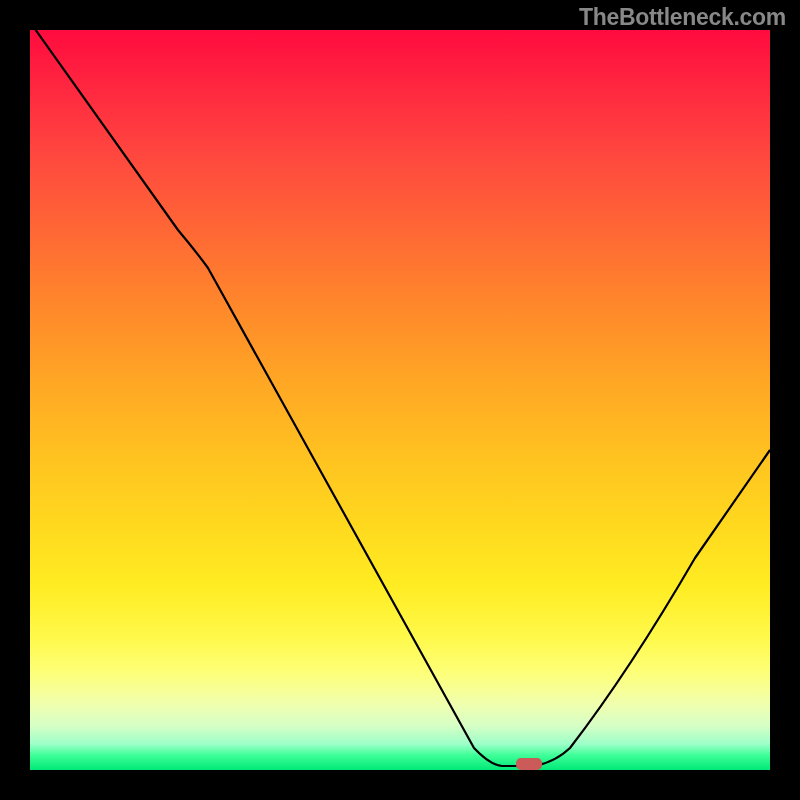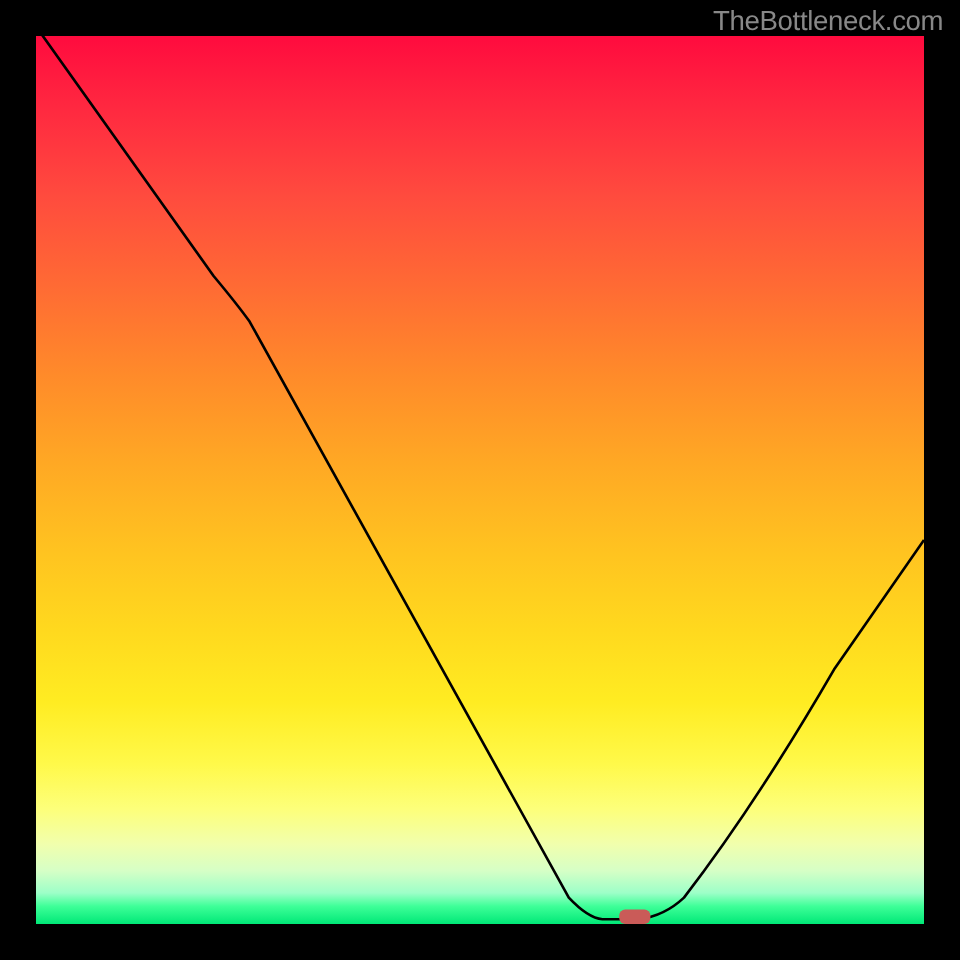--- a/index.html
+++ b/index.html
@@ -9,21 +9,21 @@
     background: #000;
     font-family: Arial, sans-serif;
     position: relative;
     overflow: hidden;
   }
   .watermark {
     position: absolute;
     top: 4px;
     right: 14px;
     font-size: 23px;
-    font-weight: 400;
+    font-weight: 700;
     color: #888;
     z-index: 10;
     letter-spacing: -0.3px;
   }
   .plot-area {
     position: absolute;
     left: 30px;
     top: 30px;
     width: 740px;
     height: 740px;

